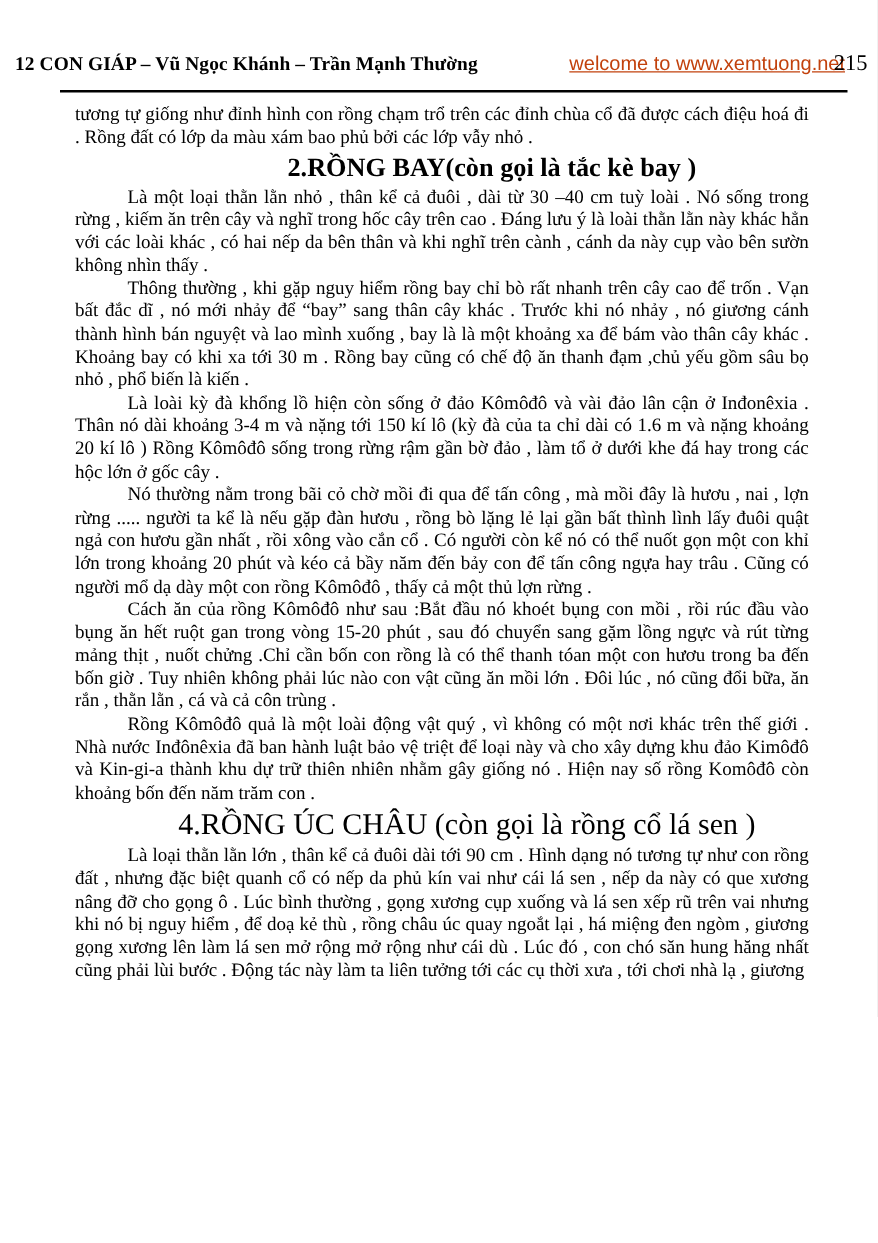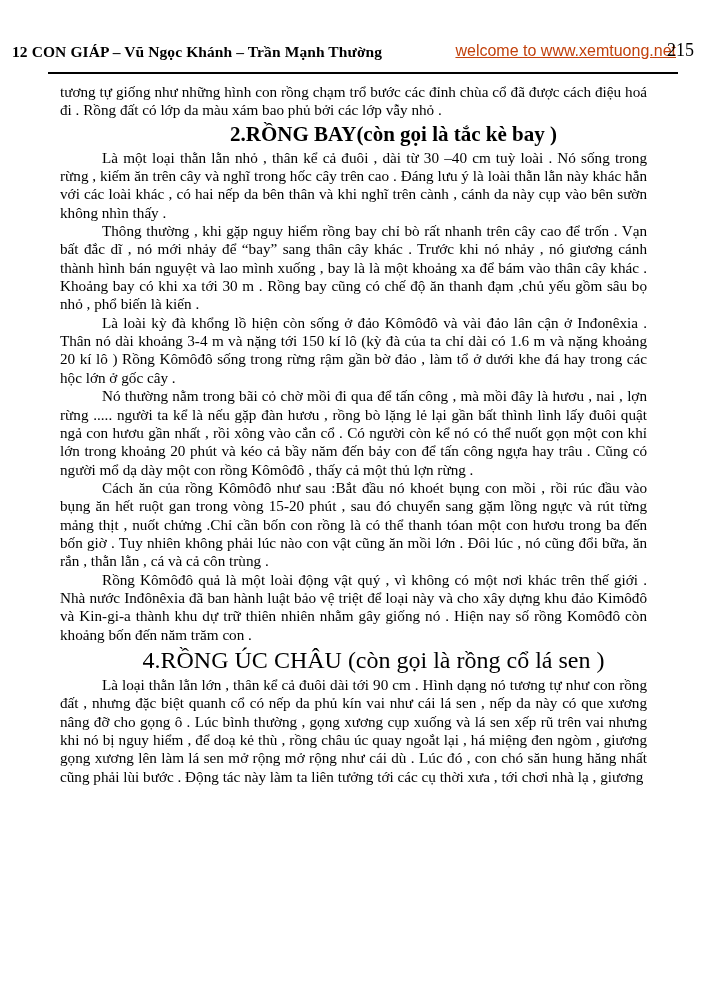--- a/index.html
+++ b/index.html
@@ -87,21 +87,21 @@
     <span class="book-title">12 CON GIÁP – Vũ Ngọc Khánh – Trần Mạnh Thường</span>
     <span class="header-right">
       <span class="website">welcome to www.xemtuong.net</span>
       <span class="page-number">215</span>
     </span>
   </div>
 
   <div class="rule"></div>
 
   <div class="content">
-    <p class="para no-indent">tương tự giống như những hình con rồng chạm trổ bước các đỉnh chùa cổ đã được cách điệu hoá đi . Rồng đất có lớp da màu xám bao phủ bởi các lớp vẫy nhỏ .</p>
+    <p class="para no-indent">tương tự giống như đỉnh hình con rồng chạm trổ trên các đỉnh chùa cổ đã được cách điệu hoá đi . Rồng đất có lớp da màu xám bao phủ bởi các lớp vẫy nhỏ .</p>
 
     <div class="heading h-bay">2.RỒNG BAY(còn gọi là tắc kè bay )</div>
     <p class="para">Là một loại thằn lằn nhỏ , thân kể cả đuôi , dài từ 30 –40 cm tuỳ loài . Nó sống trong rừng , kiếm ăn trên cây và nghĩ trong hốc cây trên cao . Đáng lưu ý là loài thằn lằn này khác hẳn với các loài khác , có hai nếp da bên thân và khi nghĩ trên cành , cánh da này cụp vào bên sườn không nhìn thấy .</p>
     <p class="para">Thông thường , khi gặp nguy hiểm rồng bay chỉ bò rất nhanh trên cây cao để trốn . Vạn bất đắc dĩ , nó mới nhảy để “bay” sang thân cây khác . Trước khi nó nhảy , nó giương cánh thành hình bán nguyệt và lao mình xuống , bay là là một khoảng xa để bám vào thân cây khác . Khoảng bay có khi xa tới 30 m . Rồng bay cũng có chế độ ăn thanh đạm ,chủ yếu gồm sâu bọ nhỏ , phổ biến là kiến .</p>
 
     <p class="para">Là loài kỳ đà khổng lồ hiện còn sống ở đảo Kômôđô và vài đảo lân cận ở Inđonêxia . Thân nó dài khoảng 3-4 m và nặng tới 150 kí lô (kỳ đà của ta chỉ dài có 1.6 m và nặng khoảng 20 kí lô ) Rồng Kômôđô sống trong rừng rậm gần bờ đảo , làm tổ ở dưới khe đá hay trong các hộc lớn ở gốc cây .</p>
     <p class="para">Nó thường nằm trong bãi cỏ chờ mồi đi qua để tấn công , mà mồi đây là hươu , nai , lợn rừng ..... người ta kể là nếu gặp đàn hươu , rồng bò lặng lẻ lại gần bất thình lình lấy đuôi quật ngả con hươu gần nhất , rồi xông vào cắn cổ . Có người còn kể nó có thể nuốt gọn một con khỉ lớn trong khoảng 20 phút và kéo cả bầy năm đến bảy con để tấn công ngựa hay trâu . Cũng có người mổ dạ dày một con rồng Kômôđô , thấy cả một thủ lợn rừng .</p>
     <p class="para">Cách ăn của rồng Kômôđô như sau :Bắt đầu nó khoét bụng con mồi , rồi rúc đầu vào bụng ăn hết ruột gan trong vòng 15-20 phút , sau đó chuyển sang gặm lồng ngực và rút từng mảng thịt , nuốt chửng .Chỉ cần bốn con rồng là có thể thanh tóan một con hươu trong ba đến bốn giờ . Tuy nhiên không phải lúc nào con vật cũng ăn mồi lớn . Đôi lúc , nó cũng đổi bữa, ăn rắn , thằn lằn , cá và cả côn trùng .</p>
     <p class="para">Rồng Kômôđô quả là một loài động vật quý , vì không có một nơi khác trên thế giới . Nhà nước Inđônêxia đã ban hành luật bảo vệ triệt để loại này và cho xây dựng khu đảo Kimôđô và Kin-gi-a thành khu dự trữ thiên nhiên nhằm gây giống nó . Hiện nay số rồng Komôđô còn khoảng bốn đến năm trăm con .</p>
 

